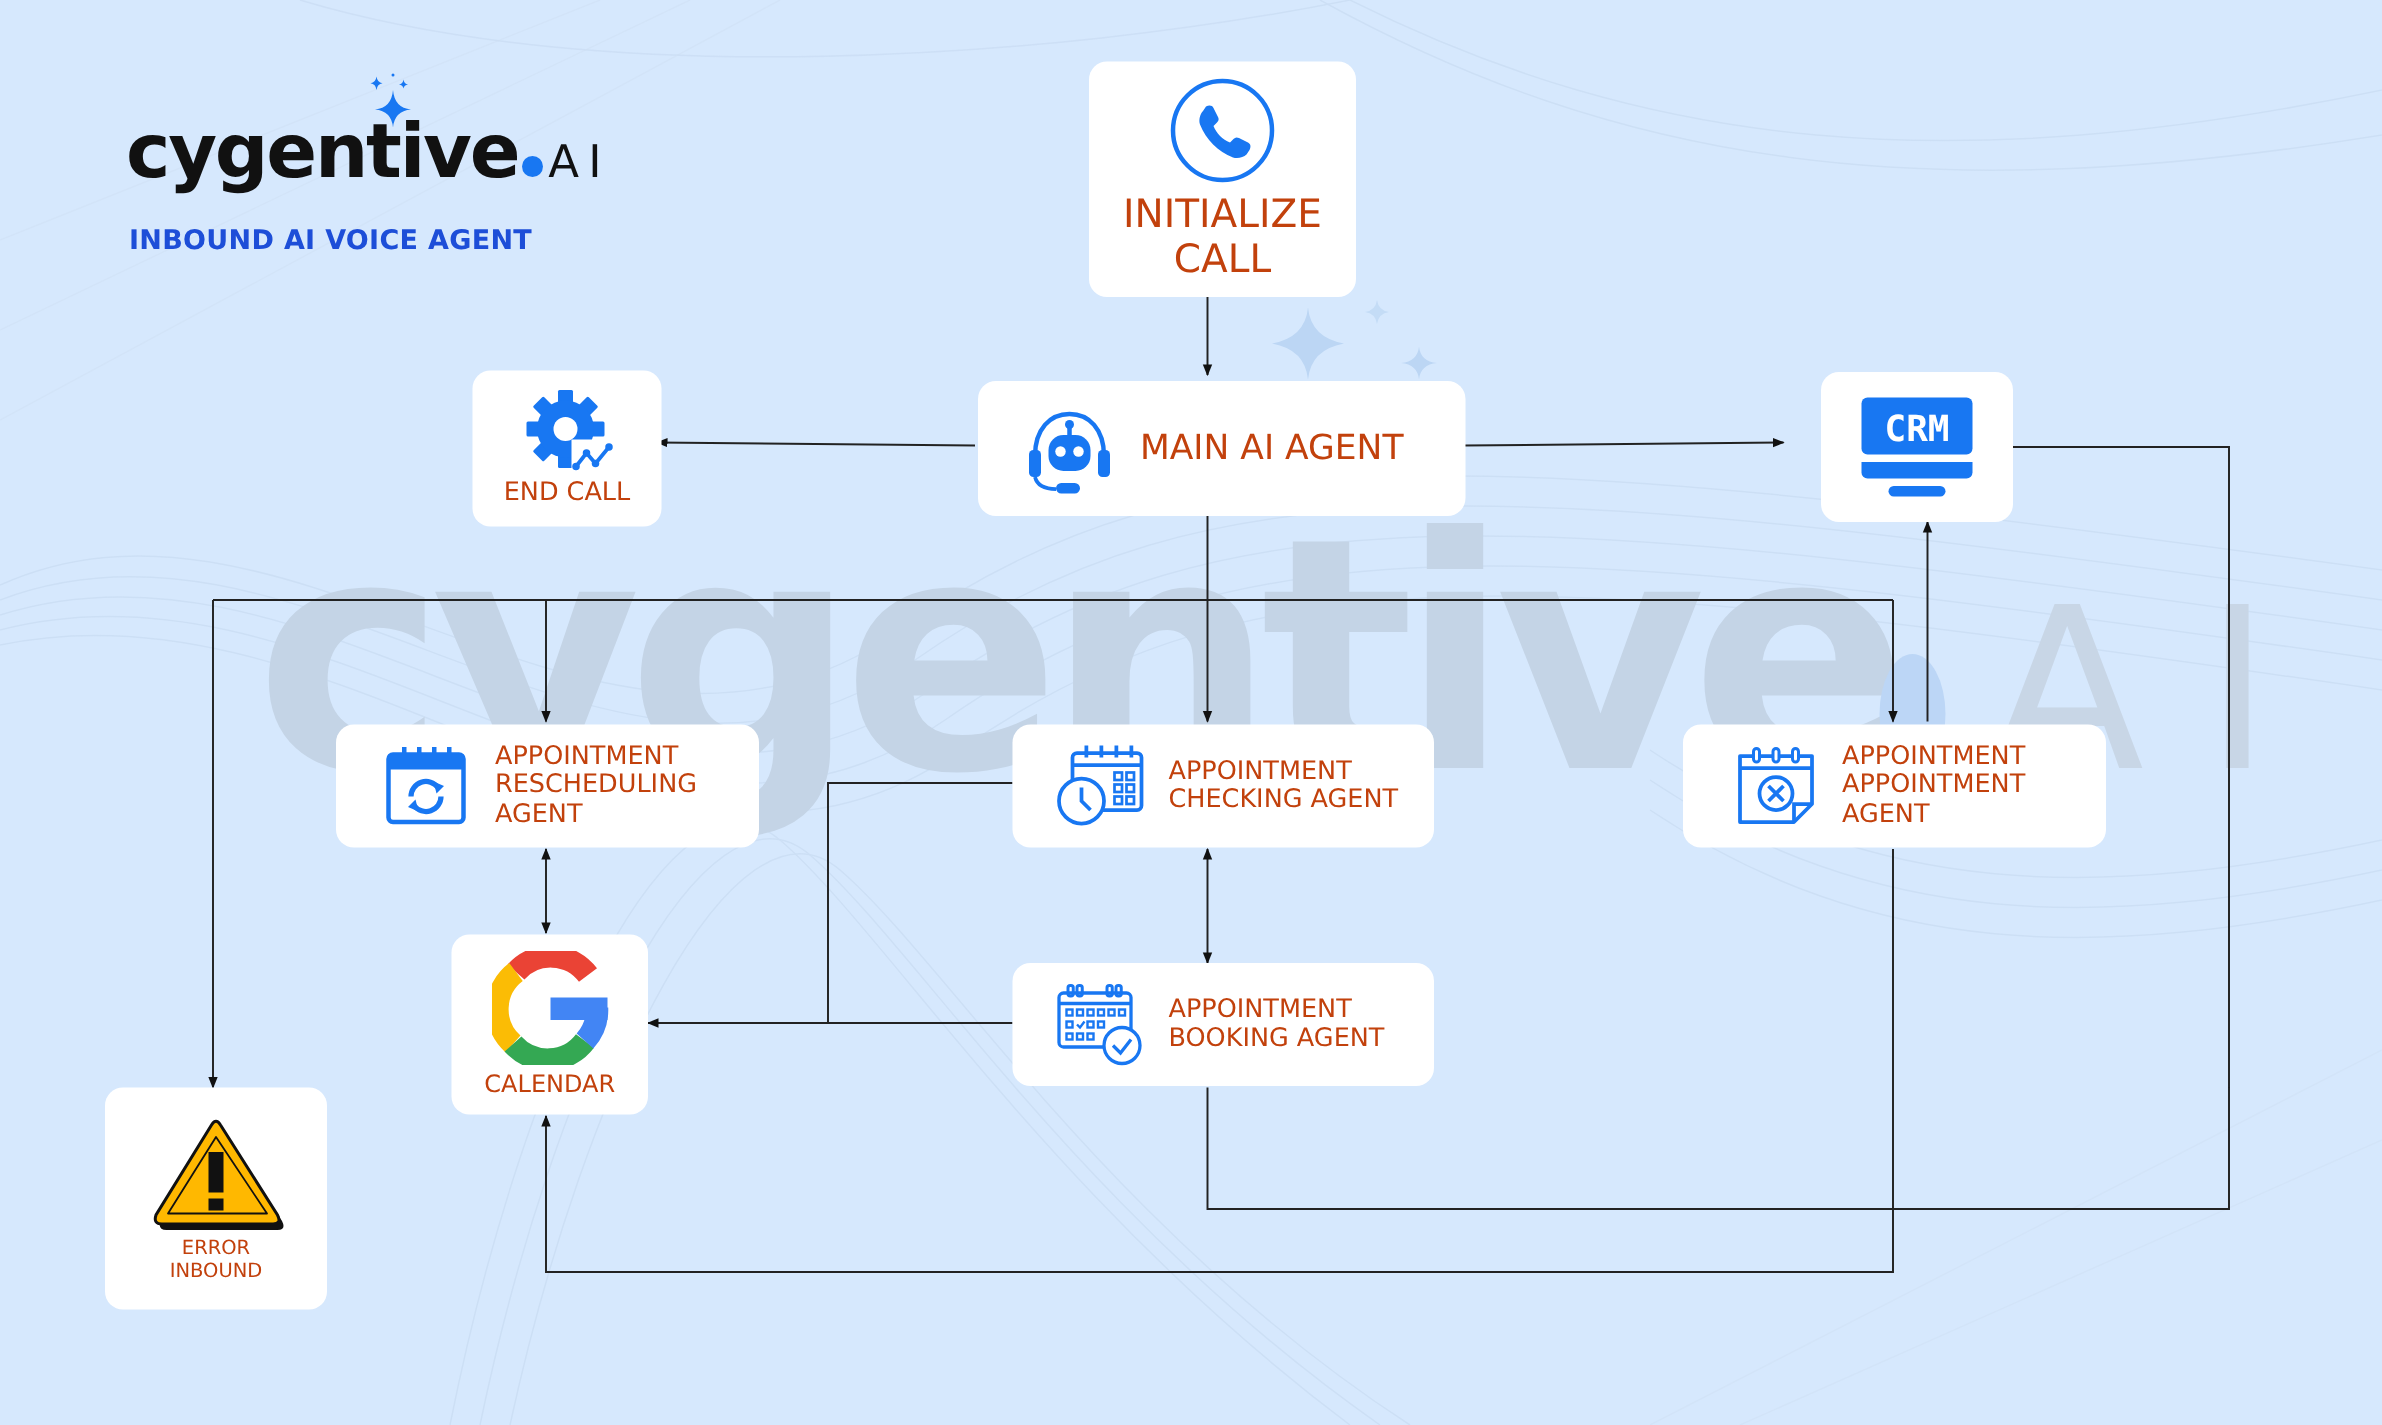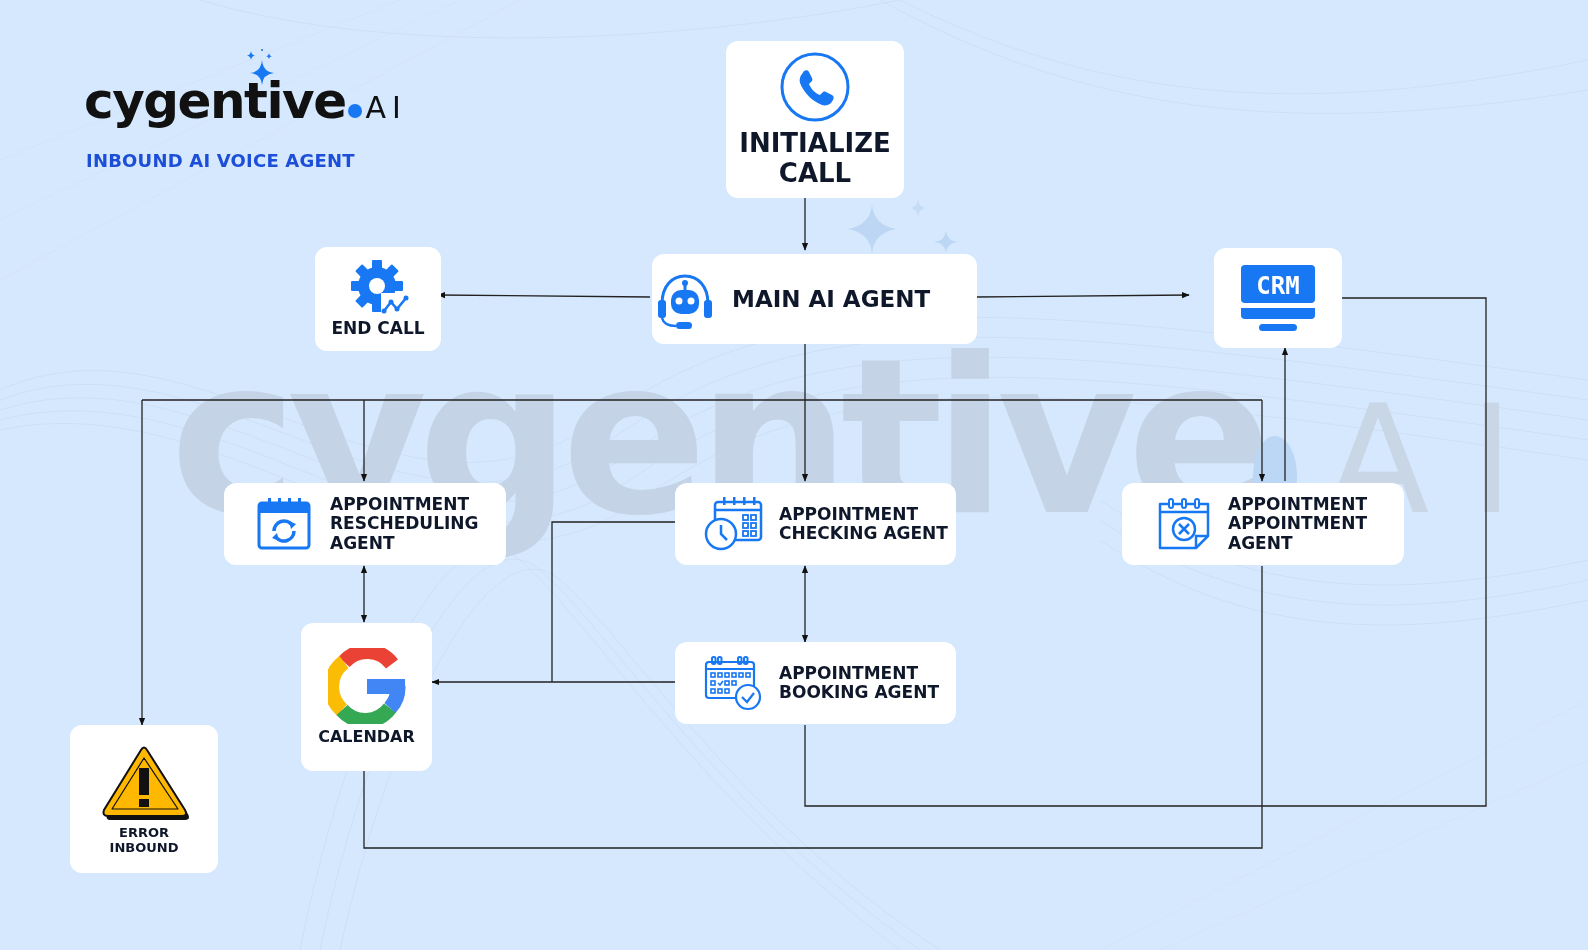--- a/index.html
+++ b/index.html
@@ -23,21 +23,21 @@
     letter-spacing:-1.5px; white-space:nowrap; line-height:1;
   }
   .logo-dot { display:inline-block; width:14px; height:14px; background:#1877f2; border-radius:50%; margin:0 4px 0 2px; }
   .logo-ai { font-weight:normal; font-size:30px; letter-spacing:6px; color:#111; }
   .subtitle { position:absolute; left:86px; top:150px; font-size:18px; font-weight:bold; color:#1d4ed8; white-space:nowrap; letter-spacing:0.2px; }
   .node {
     position:absolute; background:#fff; border-radius:12px;
     display:flex; align-items:center; box-sizing:border-box;
   }
   .node-col { flex-direction:column; justify-content:center; }
-  .label { font-weight:bold; color:#0f172a; line-height:1.13; }
+  .label { font-weight:normal; color:#c2410c; line-height:1.13; }
   .edges { position:absolute; left:0; top:0; width:1588px; height:950px; }
   .icon { display:block; }
 </style>
 </head>
 <body>
 
 <svg class="bg-waves" viewBox="0 0 1588 950">
   <g fill="none" stroke="#c9dcf2" stroke-width="1" opacity="0.7">
     <path d="M0 390 C 200 300, 400 560, 600 420 S 1000 300, 1588 380"></path>
     <path d="M0 400 C 210 320, 410 580, 610 440 S 1010 320, 1588 400"></path>
@@ -132,21 +132,21 @@
   <svg class="icon" width="72" height="72" viewBox="0 0 72 72" style="margin-bottom:6px;">
     <circle cx="36" cy="36" r="33" fill="none" stroke="#1877f2" stroke-width="3"></circle>
     <path d="M25 20 c2-1 4-1 5 1 l3 6 c1 2 0 3-1 4 l-2 2 c2 5 6 9 11 11 l2-2 c1-1 2-2 4-1 l6 3 c2 1 2 3 1 5 l-2 3 c-2 2-6 3-9 2 c-10-4-18-12-22-22 c-1-3 0-7 2-9z" fill="#1877f2"></path>
   </svg>
   <div class="label" style="font-size:26px;text-align:center;">
     <div>INITIALIZE</div>
     <div>CALL</div>
   </div>
 </div>
 
-<div class="node" style="left:652px;top:254px;width:325px;height:90px;">
+<div class="node" style="left:652px;top:254px;width:325px;height:90px;padding-left:28px;">
   <svg class="icon" width="66" height="66" viewBox="0 0 66 66">
     <path d="M10 38 C10 20 20 10 33 10 C46 10 56 20 56 38" fill="none" stroke="#1877f2" stroke-width="3"></path>
     <rect x="6" y="34" width="8" height="18" rx="3" fill="#1877f2"></rect>
     <rect x="52" y="34" width="8" height="18" rx="3" fill="#1877f2"></rect>
     <circle cx="33" cy="17" r="3" fill="#1877f2"></circle>
     <rect x="31.5" y="19" width="3" height="5" fill="#1877f2"></rect>
     <rect x="19" y="24" width="28" height="24" rx="10" fill="#1877f2"></rect>
     <circle cx="27" cy="35" r="3.5" fill="#fff"></circle>
     <circle cx="39" cy="35" r="3.5" fill="#fff"></circle>
     <path d="M10 52 Q12 60 24 60" fill="none" stroke="#1877f2" stroke-width="2.5"></path>
@@ -253,21 +253,21 @@
     <circle cx="28" cy="33" r="11" fill="none" stroke="#1877f2" stroke-width="2.5"></circle>
     <path d="M23 28 L33 38 M33 28 L23 38" stroke="#1877f2" stroke-width="2.5"></path>
   </svg>
   <div class="label" style="font-size:17px;margin-left:16px;">
     <div>APPOINTMENT</div>
     <div>APPOINTMENT</div>
     <div>AGENT</div>
   </div>
 </div>
 
-<div class="node node-col" style="left:301px;top:623px;width:131px;height:148px;">
+<div class="node node-col" style="left:301px;top:623px;width:131px;height:120px;">
   <svg class="icon" width="78" height="76" viewBox="0 0 78 76">
     <g fill="none" stroke-width="15">
       <path d="M64 16 A31 31 0 0 0 16 14" stroke="#ea4335"></path>
       <path d="M16 14 A31 31 0 0 0 14 62" stroke="#fbbc05"></path>
       <path d="M14 62 A31 31 0 0 0 62 60" stroke="#34a853"></path>
       <path d="M62 60 A31 31 0 0 0 70 38" stroke="#4285f4"></path>
     </g>
     <rect x="39" y="31" width="38" height="15" fill="#4285f4"></rect>
   </svg>
   <div class="label" style="font-size:16px;margin-top:4px;">CALENDAR</div>

